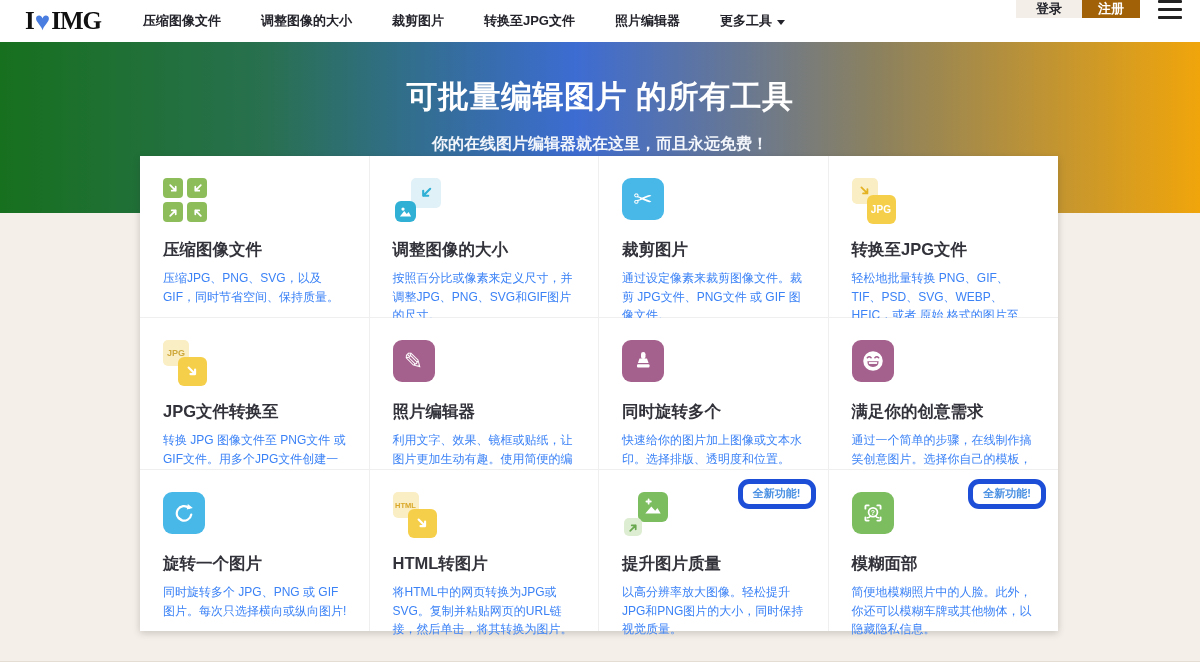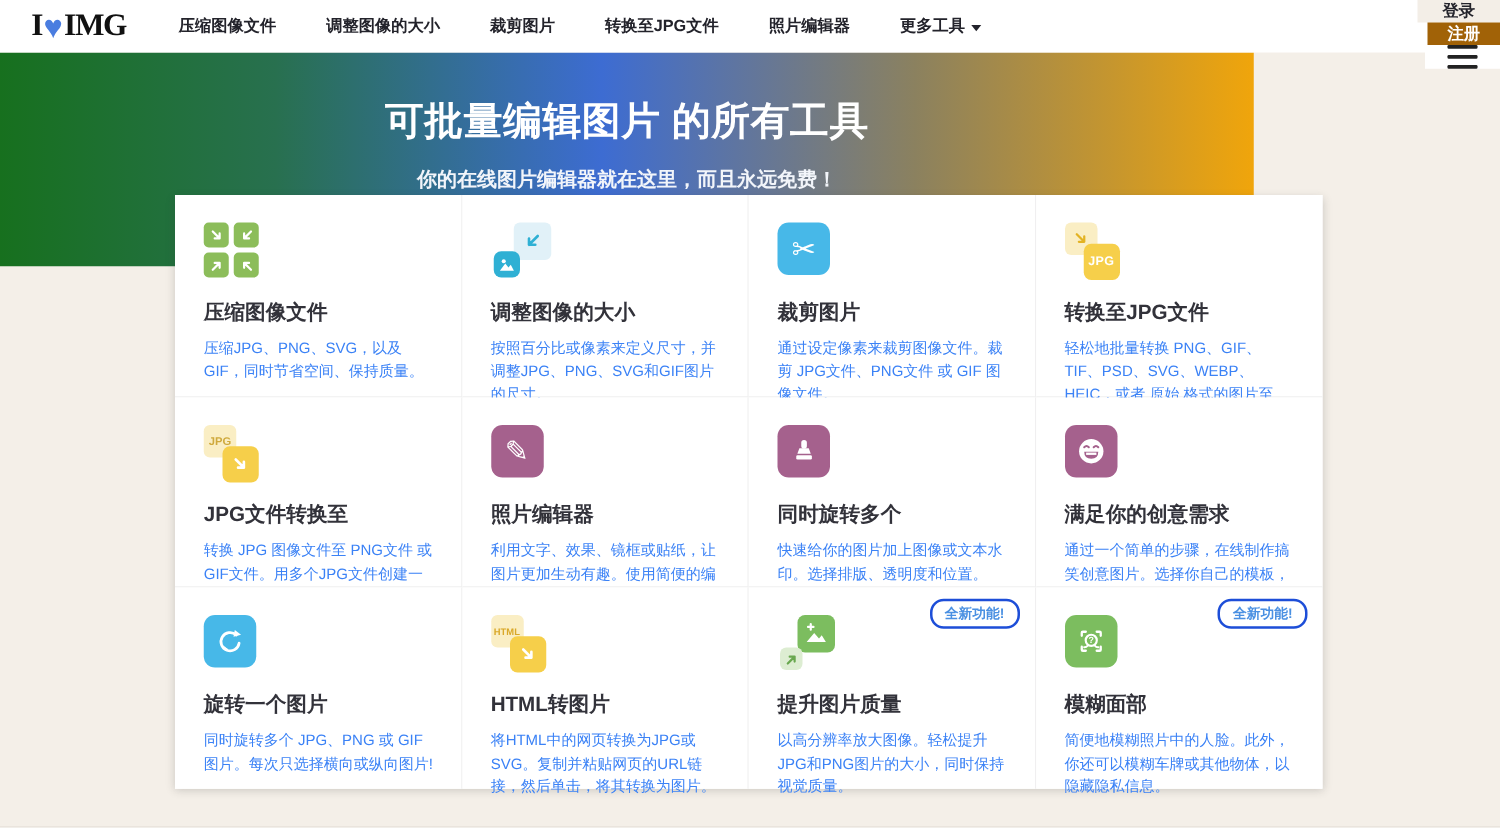--- a/index.html
+++ b/index.html
@@ -9,46 +9,46 @@
   
   .topnav { position:absolute; top:0; left:0; width:1200px; height:42px; background:#fff;
             display:flex; align-items:stretch; z-index:30; }
   .logo { display:flex; align-items:center; padding:0 0 0 25px; cursor:pointer; }
   .logo .ltxt { font-family:"Liberation Serif", serif; font-weight:900; font-size:25px; color:#111; letter-spacing:-1px; }
   .logo .heart { color:#4a7de0; font-size:26px; margin:0 1px; line-height:1; }
   .navlinks { display:flex; align-items:center; margin-left:42px; gap:40px; }
   .navlink { font-size:13px; font-weight:700; color:#23232b; cursor:pointer; white-space:nowrap; }
   .navlink .caret { display:inline-block; width:0; height:0; border-left:4px solid transparent;
                     border-right:4px solid transparent; border-top:5px solid #23232b; margin-left:5px; }
-  .navright { margin-left:auto; display:flex; align-items:flex-end;flex-direction:column; }
+  .navright { margin-left:auto; display:flex; align-items:flex-start; }
   .login-btn { background:#f3eee7; display:flex; align-items:center; padding:0 20px;
                font-size:13px; font-weight:700; color:#23232b; cursor:pointer; }
   .signup-btn { background:#a16207; display:flex; align-items:center; padding:0 16px;
                 font-size:13px; font-weight:700; color:#fff; cursor:pointer; }
   .burger { display:flex; flex-direction:column; justify-content:center; gap:5px; padding:0 18px; cursor:pointer; background:#fff; }
   .burger i { display:block; width:24px; height:3px; background:#222; border-radius:1px; }
 
   
-  .hero { position:absolute; top:42px; left:0; width:1003px; height:171px;
+  .hero { position:absolute; top:42px; left:0; width:1200px; height:171px;
           background:linear-gradient(90deg,#17701e 0%,#28704f 22%,#3d6cd2 48%,#8b815f 73%,#f0a50b 100%);
           text-align:center; z-index:1; }
   .hero h1 { margin-top:34px; font-size:31px; font-weight:800; color:#fff; letter-spacing:.5px; }
   .hero p  { margin-top:16px; font-size:16px; color:#f2f5fa;font-weight:bold; }
 
   
   .panel { position:absolute; top:156px; left:140px; width:918px; height:475px; background:#fff;
            box-shadow:0 2px 7px rgba(50,50,50,.22); z-index:10;
            display:grid; grid-template-columns:repeat(4,1fr); grid-template-rows:162px 152px 161px; }
   .card { position:relative; padding:22px 20px 0 23px; border-right:1px solid #f0eff0;
           border-bottom:1px solid #f0eff0; cursor:pointer; background:#fff; }
   .card:nth-child(4n) { border-right:none; }
   .card:nth-child(n+9) { border-bottom:none; }
   .card h3 { font-size:16.5px; font-weight:800; color:#32323a; margin-top:13px; }
   .card p  { font-size:12px; color:#3b82f6; line-height:1.55; margin-top:8px; }
-  .badge { position:absolute; top:9px; right:12px; border:2px solid #1d4ed8; color:#4a90e2;
+  .badge { position:absolute; top:9px; right:12px; border:5px solid #1d4ed8; color:#4a90e2;
            background:#fff; font-size:11px; font-weight:700; padding:2px 10px 3px; border-radius:11px; }
 
   
   .icon-area { height:48px; display:flex; align-items:flex-start; }
   .cmp { display:grid; grid-template-columns:20px 20px; grid-template-rows:20px 20px; gap:4px; }
   .cmp .sq { background:#8cbd5a; border-radius:4px; display:flex; align-items:center; justify-content:center; }
   .cmp svg.r90  { transform:rotate(90deg); }
   .cmp svg.r180 { transform:rotate(180deg); }
   .cmp svg.r270 { transform:rotate(270deg); }
 

